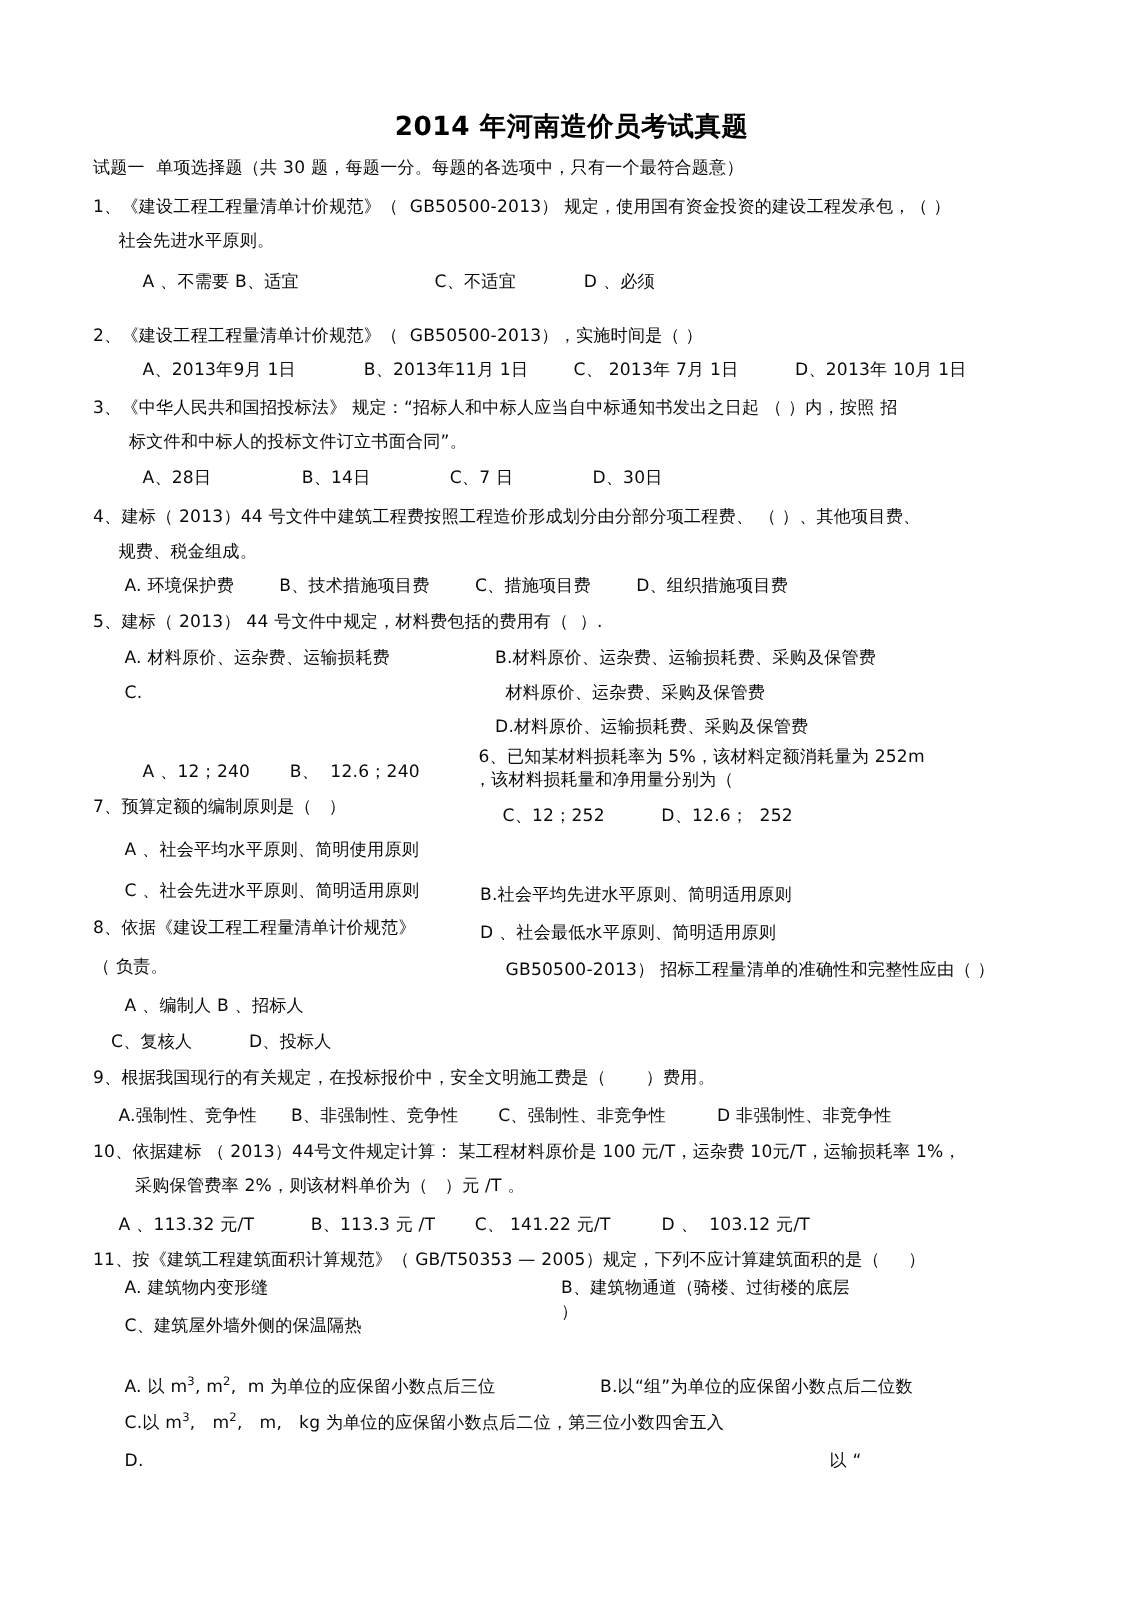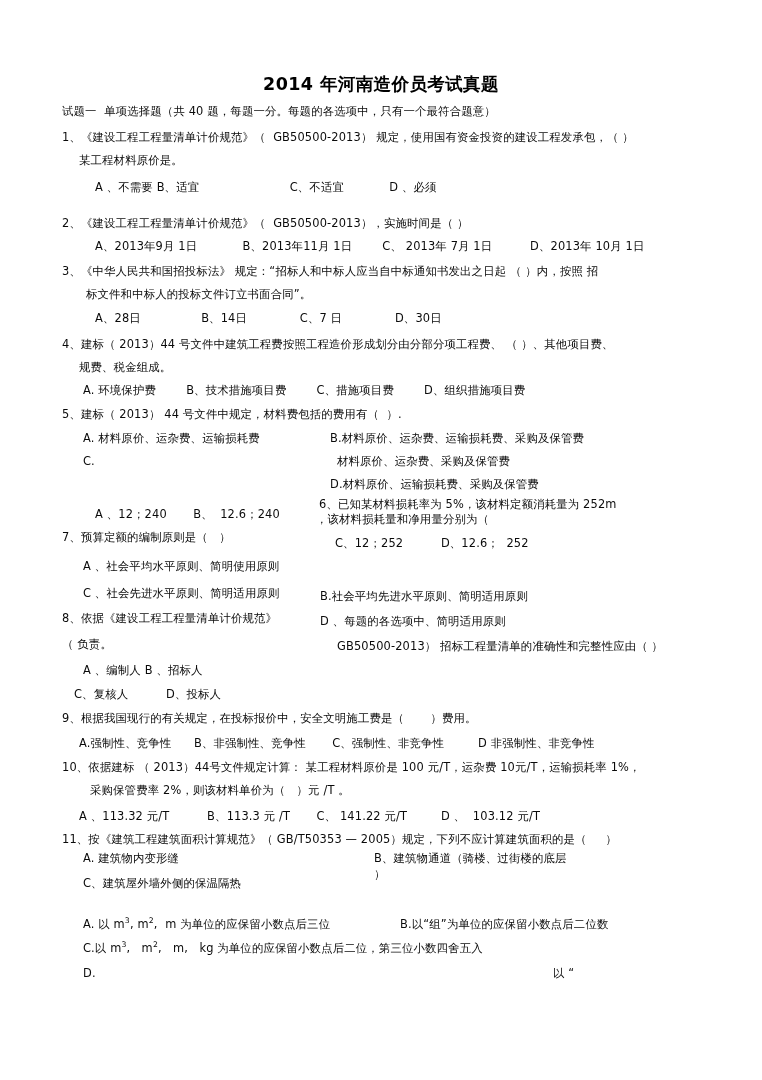--- a/index.html
+++ b/index.html
@@ -42,24 +42,24 @@
     line-height: 0;
   }
 </style>
 </head>
 <body>
 
 <div id="page">
 
   <div class="title" style="left:0; top:72px; width:762px; text-align:center;">2014 年河南造价员考试真题</div>
 
-  <div class="t" style="left:62px; top:104px;">试题一  单项选择题（共 40 题，每题一分。每题的各选项中，只有一个最符合题意）</div>
+  <div class="t" style="left:62px; top:104px;">试题一  单项选择题（共 30 题，每题一分。每题的各选项中，只有一个最符合题意）</div>
 
   <div class="t" style="left:62px; top:130px;">1、《建设工程工程量清单计价规范》（  GB50500-2013） 规定，使用国有资金投资的建设工程发承包，（ ）</div>
-  <div class="t" style="left:79px; top:153px;">某工程材料原价是。</div>
+  <div class="t" style="left:79px; top:153px;">社会先进水平原则。</div>
   <div class="t" style="left:95px; top:180px;">A 、不需要 B、适宜                        C、不适宜            D 、必须</div>
 
   <div class="t" style="left:62px; top:216px;">2、《建设工程工程量清单计价规范》（  GB50500-2013），实施时间是（ ）</div>
   <div class="t" style="left:95px; top:239px;">A、2013年9月 1日            B、2013年11月 1日        C、 2013年 7月 1日          D、2013年 10月 1日</div>
 
   <div class="t" style="left:62px; top:264px;">3、《中华人民共和国招投标法》 规定：“招标人和中标人应当自中标通知书发出之日起 （ ）内，按照 招</div>
   <div class="t" style="left:86px; top:287px;">标文件和中标人的投标文件订立书面合同”。</div>
   <div class="t" style="left:95px; top:311px;">A、28日                B、14日              C、7 日              D、30日</div>
 
   <div class="t" style="left:62px; top:337px;">4、建标（ 2013）44 号文件中建筑工程费按照工程造价形成划分由分部分项工程费、 （ ）、其他项目费、</div>
@@ -75,21 +75,21 @@
 
   <div class="t" style="left:95px; top:507px;">A 、12；240       B、  12.6；240</div>
   <div class="t" style="left:319px; top:497px;">6、已知某材料损耗率为 5%，该材料定额消耗量为 252m</div>
   <div class="t" style="left:316px; top:512px;">，该材料损耗量和净用量分别为（</div>
   <div class="t" style="left:335px; top:536px;">C、12；252          D、12.6；  252</div>
 
   <div class="t" style="left:62px; top:530px;">7、预算定额的编制原则是（   ）</div>
   <div class="t" style="left:83px; top:559px;">A 、社会平均水平原则、简明使用原则</div>
   <div class="t" style="left:83px; top:586px;">C 、社会先进水平原则、简明适用原则</div>
   <div class="t" style="left:320px; top:589px;">B.社会平均先进水平原则、简明适用原则</div>
-  <div class="t" style="left:320px; top:614px;">D 、每题的各选项中、简明适用原则</div>
+  <div class="t" style="left:320px; top:614px;">D 、社会最低水平原则、简明适用原则</div>
 
   <div class="t" style="left:62px; top:611px;">8、依据《建设工程工程量清单计价规范》</div>
   <div class="t" style="left:62px; top:637px;">（ 负责。</div>
   <div class="t" style="left:337px; top:639px;">GB50500-2013） 招标工程量清单的准确性和完整性应由（ ）</div>
   <div class="t" style="left:83px; top:663px;">A 、编制人 B 、招标人</div>
   <div class="t" style="left:74px; top:687px;">C、复核人          D、投标人</div>
 
   <div class="t" style="left:62px; top:711px;">9、根据我国现行的有关规定，在投标报价中，安全文明施工费是（       ）费用。</div>
   <div class="t" style="left:79px; top:736px;">A.强制性、竞争性      B、非强制性、竞争性       C、强制性、非竞争性         D 非强制性、非竞争性</div>
 

